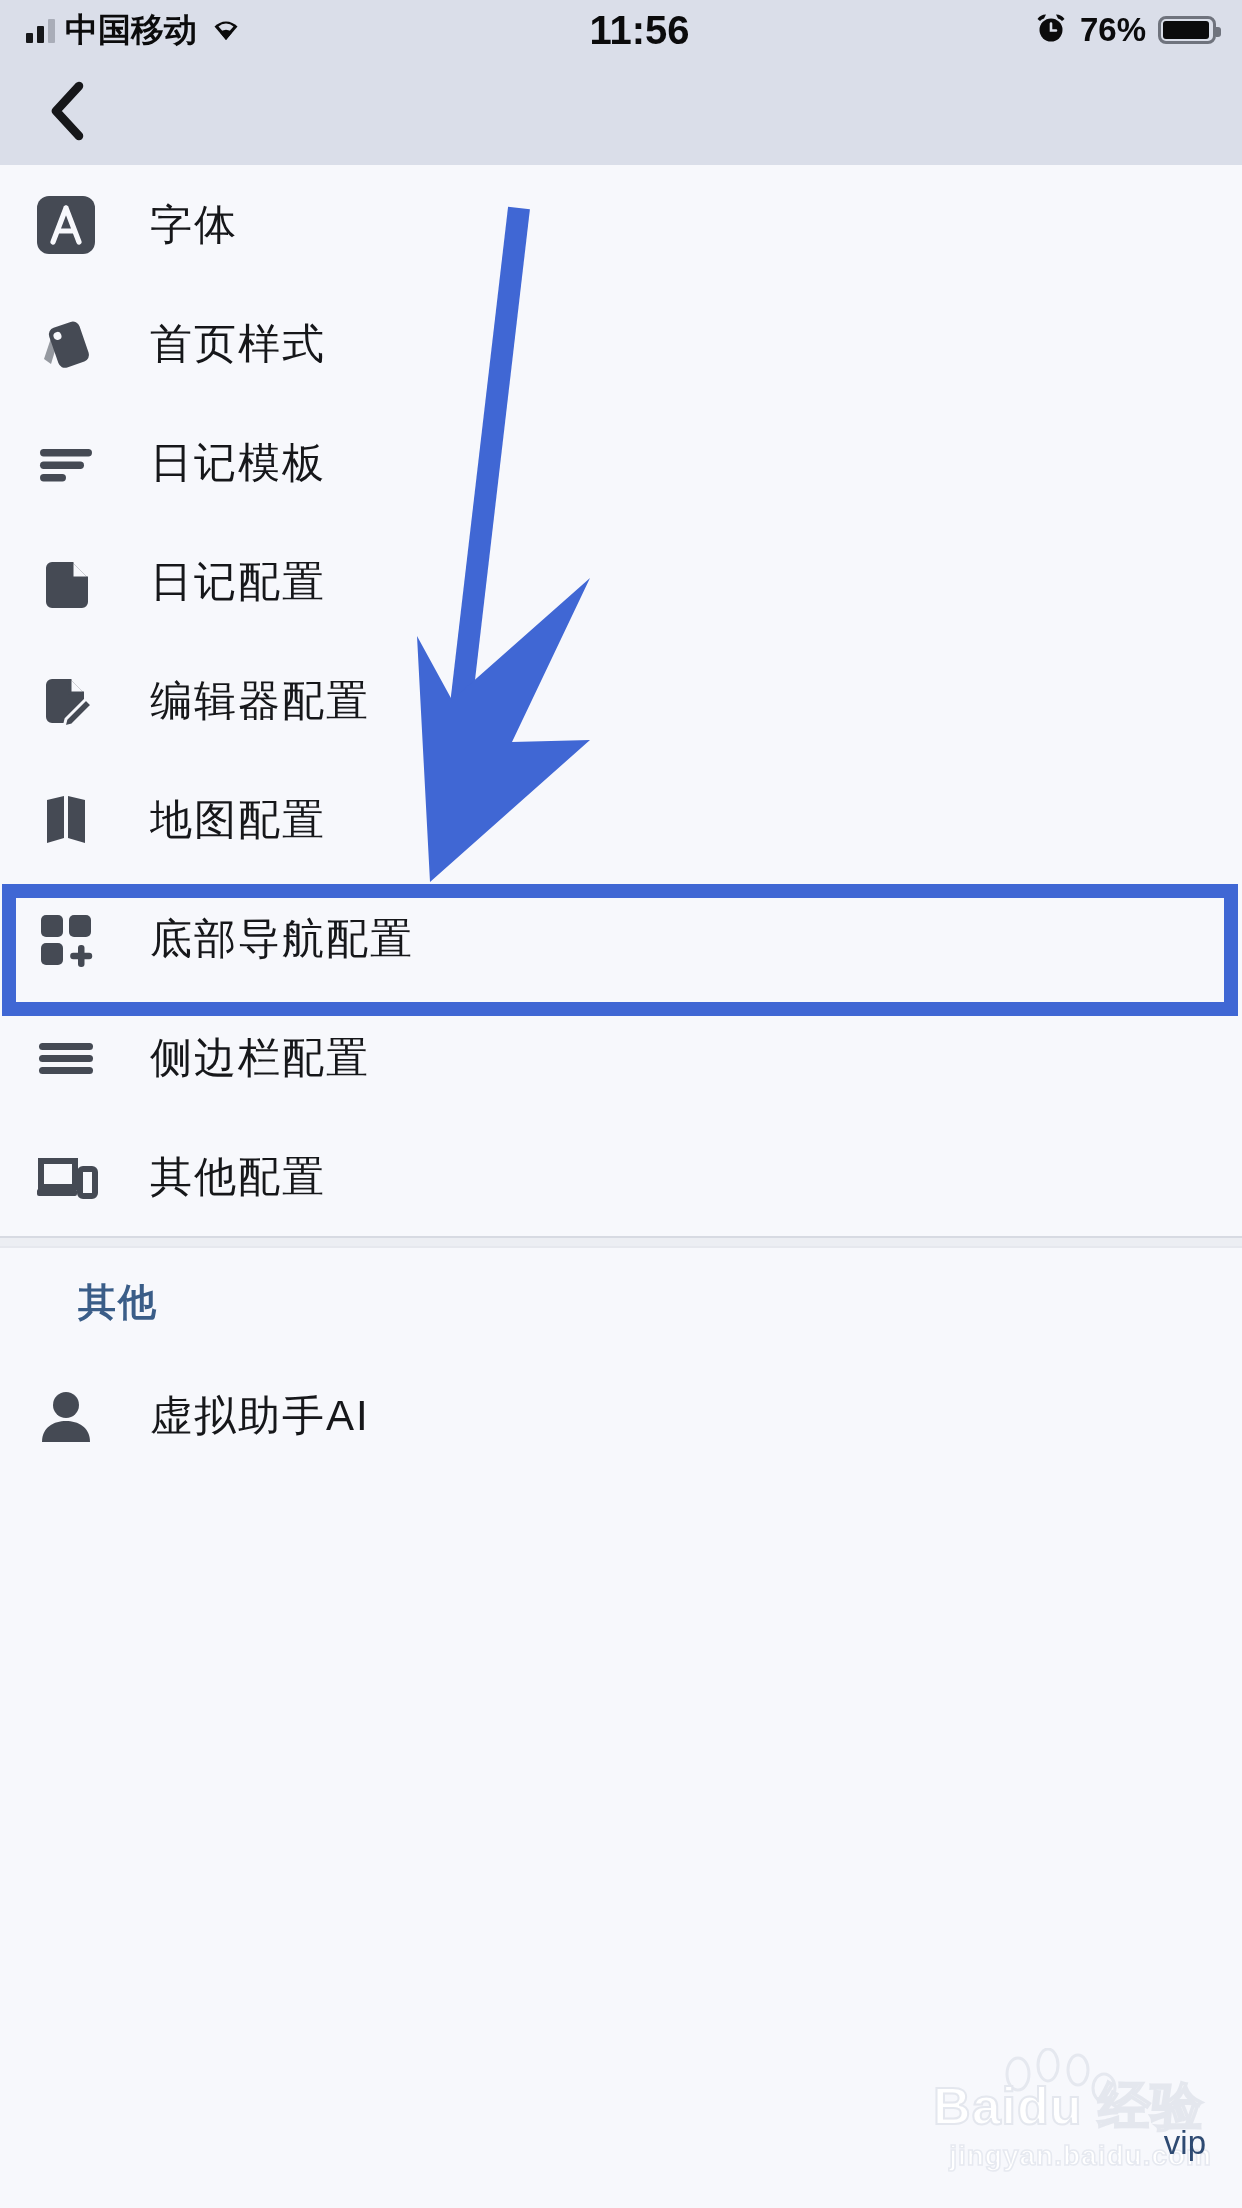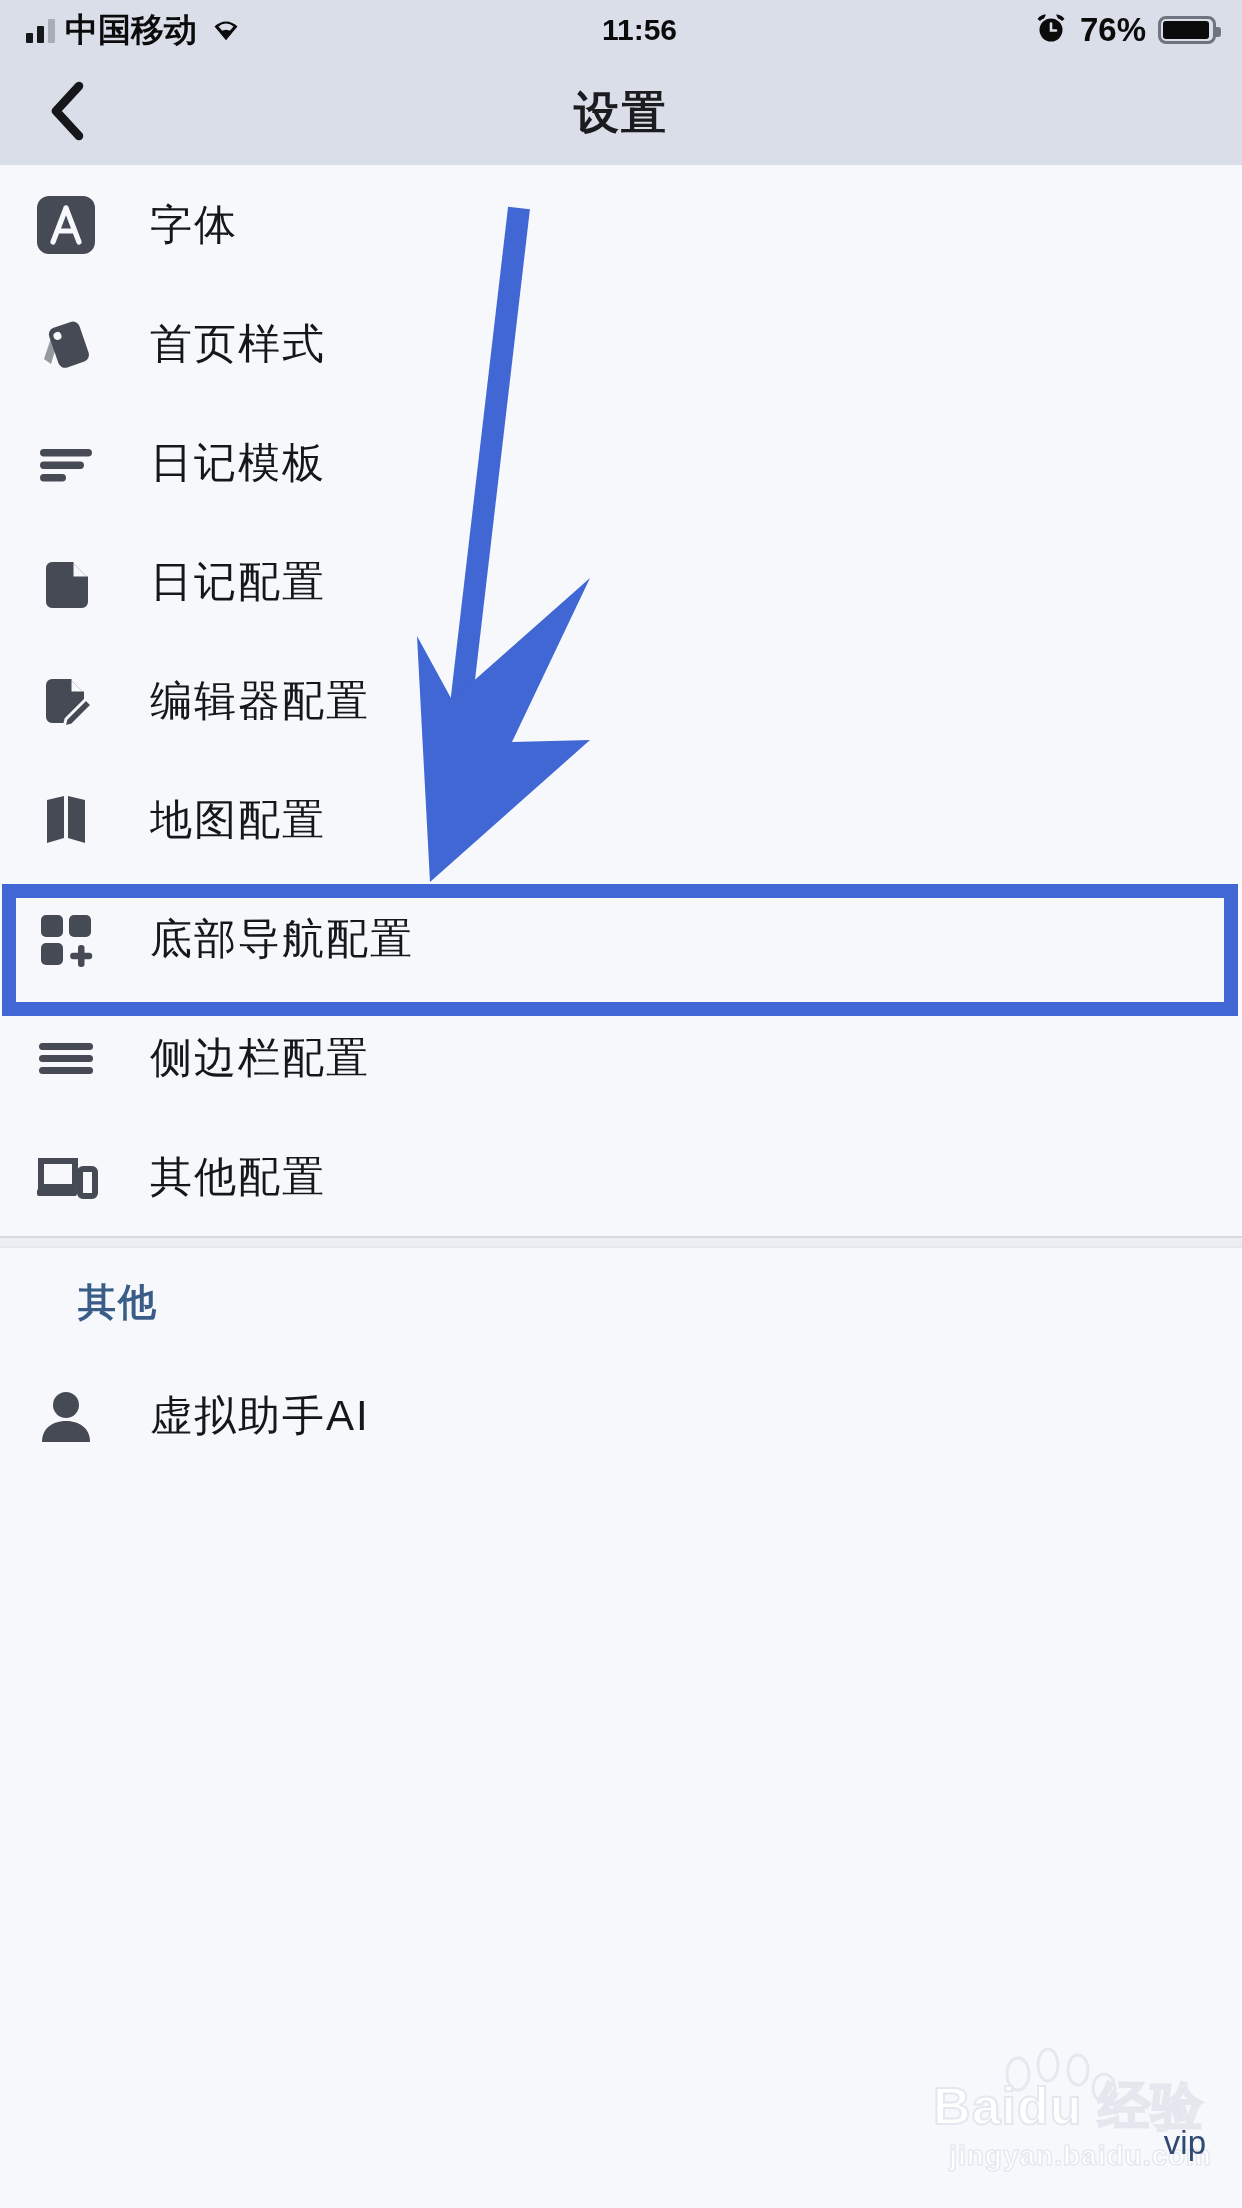--- a/index.html
+++ b/index.html
@@ -21,21 +21,21 @@
     width: 1242px; height: 60px;
     background: #dadee9;
     display: flex; align-items: center;
     padding: 0 26px;
     color: #0b0b0c;
   }
   .sb-left { display: flex; align-items: center; gap: 10px; flex: 0 0 auto; }
   .sb-center { flex: 1 1 auto; display: flex; justify-content: center; }
   .sb-right { display: flex; align-items: center; gap: 12px; flex: 0 0 auto; }
   .carrier { font-size: 33px; font-weight: 600; letter-spacing: 0px; }
-  .clock { font-size: 30px; font-weight: 600; }
+  .clock { font-size: 40px; font-weight: 600; }
   .batt-pct { font-size: 33px; font-weight: 600; }
 
   .signal { display: flex; align-items: flex-end; gap: 4px; height: 26px; }
   .signal i { display: block; width: 7px; background: #17181b; border-radius: 1px; }
   .signal i:nth-child(1) { height: 10px; }
   .signal i:nth-child(2) { height: 17px; }
   .signal i:nth-child(3) { height: 24px; background: #a9adb8; }
 
   .battery {
     width: 58px; height: 28px; border: 3px solid #6f737d;
@@ -193,21 +193,20 @@
   </div>
 
   <div class="navbar">
     <div class="nav-back">
       <span>
         <svg width="46" height="62" viewBox="0 0 46 62">
           <path d="M33 6 L10 31 L33 56" stroke="#16171a" stroke-width="8.5" fill="none" stroke-linecap="round" stroke-linejoin="round"></path>
         </svg>
       </span>
     </div>
-    <div class="nav-title">设置</div>
   </div>
 
   <div class="list">
 
     <div class="row">
       <span class="ico">
         <svg width="64" height="64" viewBox="0 0 64 64">
           <rect x="3" y="3" width="58" height="58" rx="12" fill="#454a54"></rect>
           <path d="M32 15 L45 49 M32 15 L19 49 M23.5 38 H40.5" stroke="#f7f8fc" stroke-width="5.2" fill="none" stroke-linecap="round" stroke-linejoin="round"></path>
         </svg>

